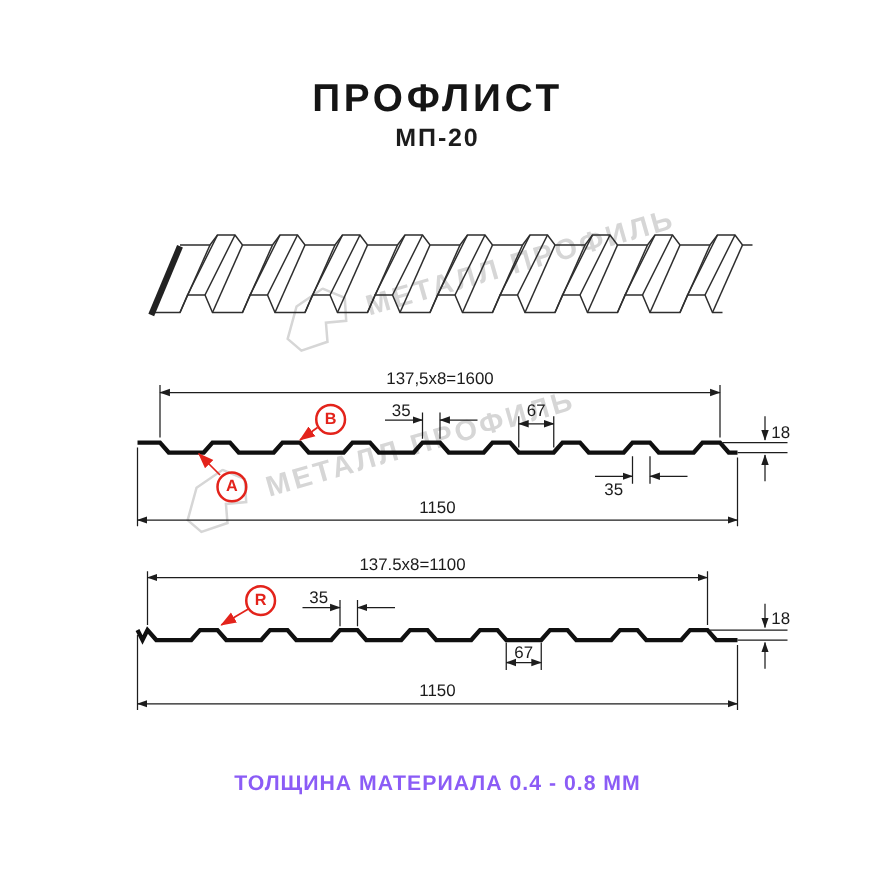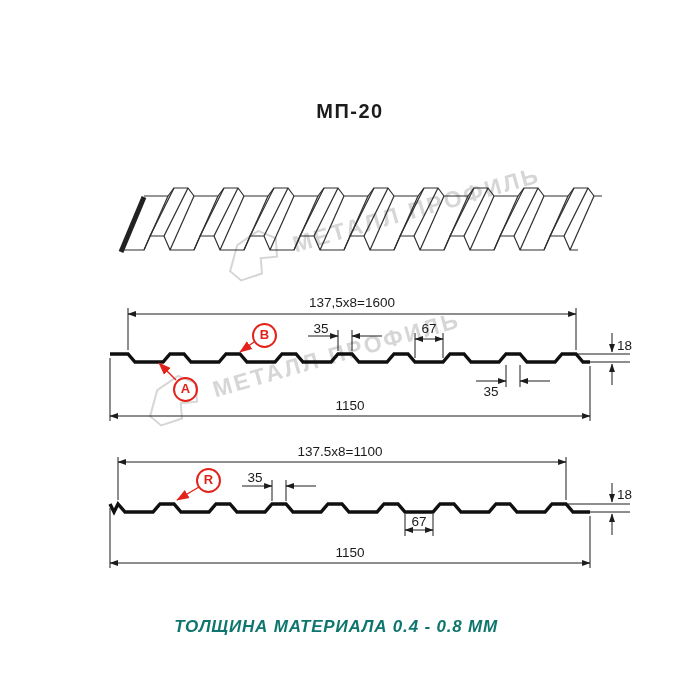--- a/index.html
+++ b/index.html
@@ -2,21 +2,21 @@
 <html><head>
 <meta charset="utf-8">
 <style>
   html,body{margin:0;padding:0;background:#fff;}
   #stage{position:relative;width:700px;height:700px;background:#ffffff;overflow:hidden;
          font-family:"Liberation Sans", sans-serif;color:#1b1b1b;}
   .abs{position:absolute;}
   .ctr{transform:translateX(-50%);white-space:nowrap;}
   #title{top:61px;left:350px;font-size:31px;font-weight:800;letter-spacing:3px;color:#151515;}
   #subtitle{top:100px;left:350px;font-size:20px;font-weight:700;letter-spacing:1.5px;color:#1c1c1c;}
-  #footer{top:617px;left:336px;font-size:17px;font-weight:600;letter-spacing:0.8px;color:#0f766e;font-style:italic;}
+  #footer{top:617px;left:350px;font-size:17px;font-weight:600;letter-spacing:0.8px;color:#8b5cf6;}
   .dim{font-size:13.5px;color:#1b1b1b;}
   .badge{width:21px;height:21px;border:2px solid #e3231b;border-radius:50%;color:#e3231b;
          font-size:13px;font-weight:700;text-align:center;line-height:20px;background:transparent;}
   .wm{display:flex;align-items:center;gap:12px;transform-origin:0 50%;transform:rotate(-16deg);
       color:#d6d6d6;font-weight:700;font-size:23px;letter-spacing:2.5px;white-space:nowrap;}
   svg{position:absolute;left:0;top:0;}
 </style>
 </head>
 <body>
 
@@ -123,32 +123,33 @@
       <line x1="612" y1="483" x2="612" y2="502" stroke="#1d1d1d" stroke-width="1" marker-end="url(#ah)"></line>
       <line x1="612" y1="535" x2="612" y2="514" stroke="#1d1d1d" stroke-width="1" marker-end="url(#ah)"></line>
       <line x1="110" y1="508" x2="110" y2="568" stroke="#1d1d1d" stroke-width="1"></line>
       <line x1="590" y1="516" x2="590" y2="568" stroke="#1d1d1d" stroke-width="1"></line>
       <line x1="110" y1="563" x2="590" y2="563" stroke="#1d1d1d" stroke-width="1" marker-start="url(#ah)" marker-end="url(#ah)"></line>
       <line x1="254" y1="342" x2="240" y2="352" stroke="#e3231b" stroke-width="1.4" marker-end="url(#ar)"></line>
       <line x1="176" y1="380" x2="159" y2="363" stroke="#e3231b" stroke-width="1.4" marker-end="url(#ar)"></line>
       <line x1="199" y1="487" x2="177" y2="500" stroke="#e3231b" stroke-width="1.4" marker-end="url(#ar)"></line>
     </svg>
 
+  <div id="title" class="abs ctr">ПРОФЛИСТ</div>
   <div id="subtitle" class="abs ctr">МП-20</div>
   <div id="footer" class="abs ctr">ТОЛЩИНА МАТЕРИАЛА 0.4 - 0.8 ММ</div>
 
   <div class="abs ctr dim" style="left:352px;top:295px;">137,5x8=1600</div>
   <div class="abs ctr dim" style="left:321px;top:321px;">35</div>
   <div class="abs ctr dim" style="left:429px;top:321px;">67</div>
   <div class="abs ctr dim" style="left:491px;top:384px;">35</div>
   <div class="abs dim" style="left:617px;top:338px;">18</div>
   <div class="abs ctr dim" style="left:350px;top:398px;">1150</div>
   <div class="abs badge" style="left:252px;top:323px;">В</div>
   <div class="abs badge" style="left:173px;top:377px;">А</div>
 
-  <div class="abs ctr dim" style="left:340px;top:444px;">137.5x8=1100</div>
+  <div class="abs ctr dim" style="left:330px;top:444px;">137.5x8=1100</div>
   <div class="abs ctr dim" style="left:255px;top:470px;">35</div>
   <div class="abs ctr dim" style="left:419px;top:514px;">67</div>
   <div class="abs dim" style="left:617px;top:487px;">18</div>
   <div class="abs ctr dim" style="left:350px;top:545px;">1150</div>
   <div class="abs badge" style="left:196px;top:468px;">R</div>
 
 </div>
 
 </body></html>

